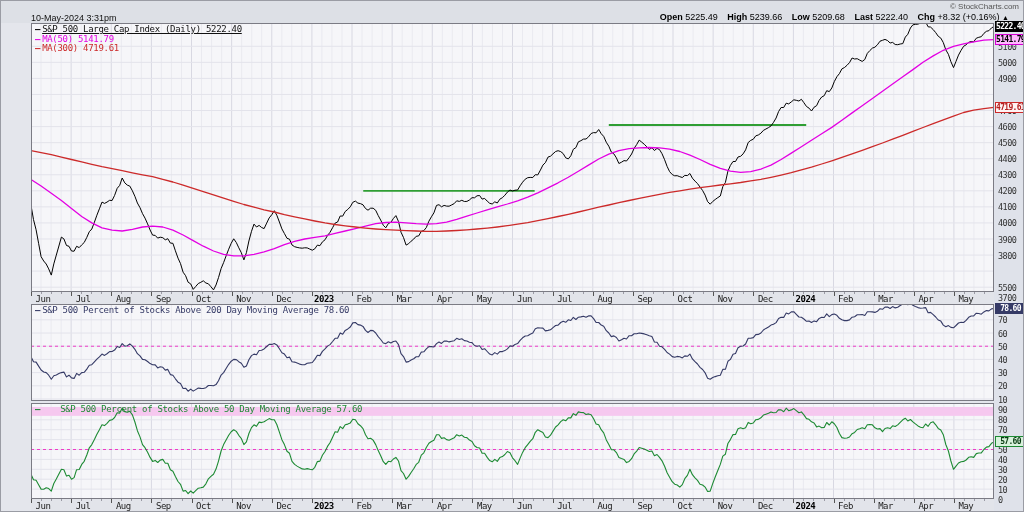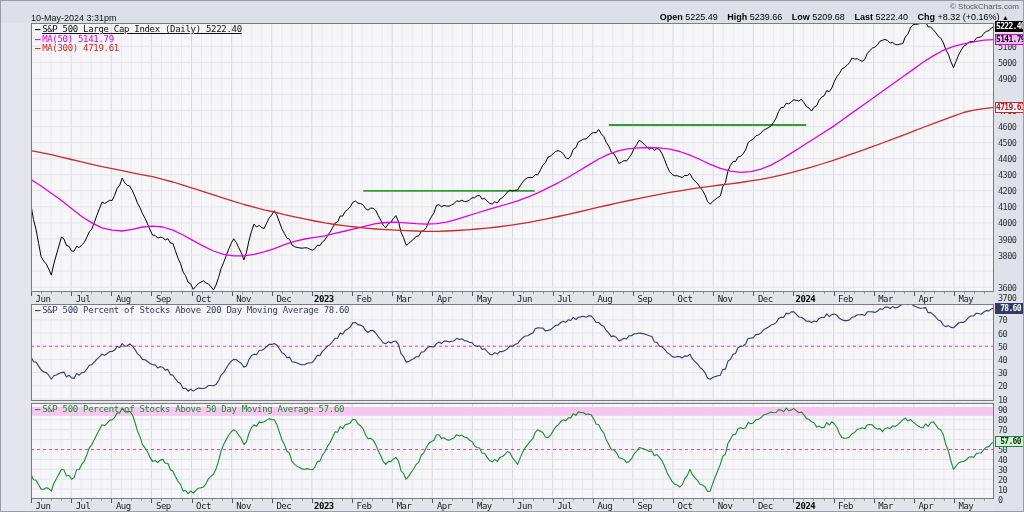--- a/index.html
+++ b/index.html
@@ -644,21 +644,21 @@
       <span class="mlabel" style="left: 596.9px;">Sep</span>
       <span class="mlabel" style="left: 637px;">Oct</span>
       <span class="mlabel" style="left: 677.1px;">Nov</span>
       <span class="mlabel" style="left: 717.3px;">Dec</span>
       <span class="mlabel year" style="left: 757.4px;">2024</span>
       <span class="mlabel" style="left: 797.5px;">Feb</span>
       <span class="mlabel" style="left: 837.6px;">Mar</span>
       <span class="mlabel" style="left: 877.8px;">Apr</span>
       <span class="mlabel" style="left: 917.9px;">May</span>
     </div>
-<span class="ytick" style="top: 281.682px;">3600</span>
+<span class="ytick" style="top: 281.682px;">5500</span>
     <span class="ytick" style="top: 272px; margin-top: 20px;">3700</span>
     <span class="ytick" style="top: 249.563px;">3800</span>
     <span class="ytick" style="top: 233.503px;">3900</span>
     <span class="ytick" style="top: 217.443px;">4000</span>
     <span class="ytick" style="top: 201.384px;">4100</span>
     <span class="ytick" style="top: 185.324px;">4200</span>
     <span class="ytick" style="top: 169.264px;">4300</span>
     <span class="ytick" style="top: 153.204px;">4400</span>
     <span class="ytick" style="top: 137.145px;">4500</span>
     <span class="ytick" style="top: 121.085px;">4600</span>
@@ -691,15 +691,15 @@
     <span class="ytick" style="top: 473.706px;">20</span>
     <span class="ytick" style="top: 463.809px;">30</span>
     <span class="ytick" style="top: 453.912px;">40</span>
     <span class="ytick" style="top: 444.015px;">50</span>
     <span class="ytick" style="top: 434.119px;">60</span>
     <span class="ytick" style="top: 424.222px;">70</span>
     <span class="ytick" style="top: 414.325px;">80</span>
     <span class="ytick" style="top: 404.428px;">90</span>
     <div class="vbox" style="top: 435.494px; background: rgb(216, 242, 220); color: rgb(11, 61, 20); border-color: rgb(29, 138, 51);">57.60</div>
     <div class="legend" style="left: 34px; top: 404px;">
-      <div class="legend-row"><span class="legend-dash" style="color: rgb(29, 138, 51);">—</span><span style="color: rgb(29, 138, 51);">S&amp;P 500 Percent of Stocks Above 50 Day Moving Average 57.60</span></div>
+      <div class="legend-row"><span class="legend-dash" style="color: rgb(29, 138, 51);">—</span><span style="color: rgb(29, 138, 51); margin-left: 18px;">S&amp;P 500 Percent of Stocks Above 50 Day Moving Average 57.60</span></div>
     </div>
   </div>
 
 </body></html>

